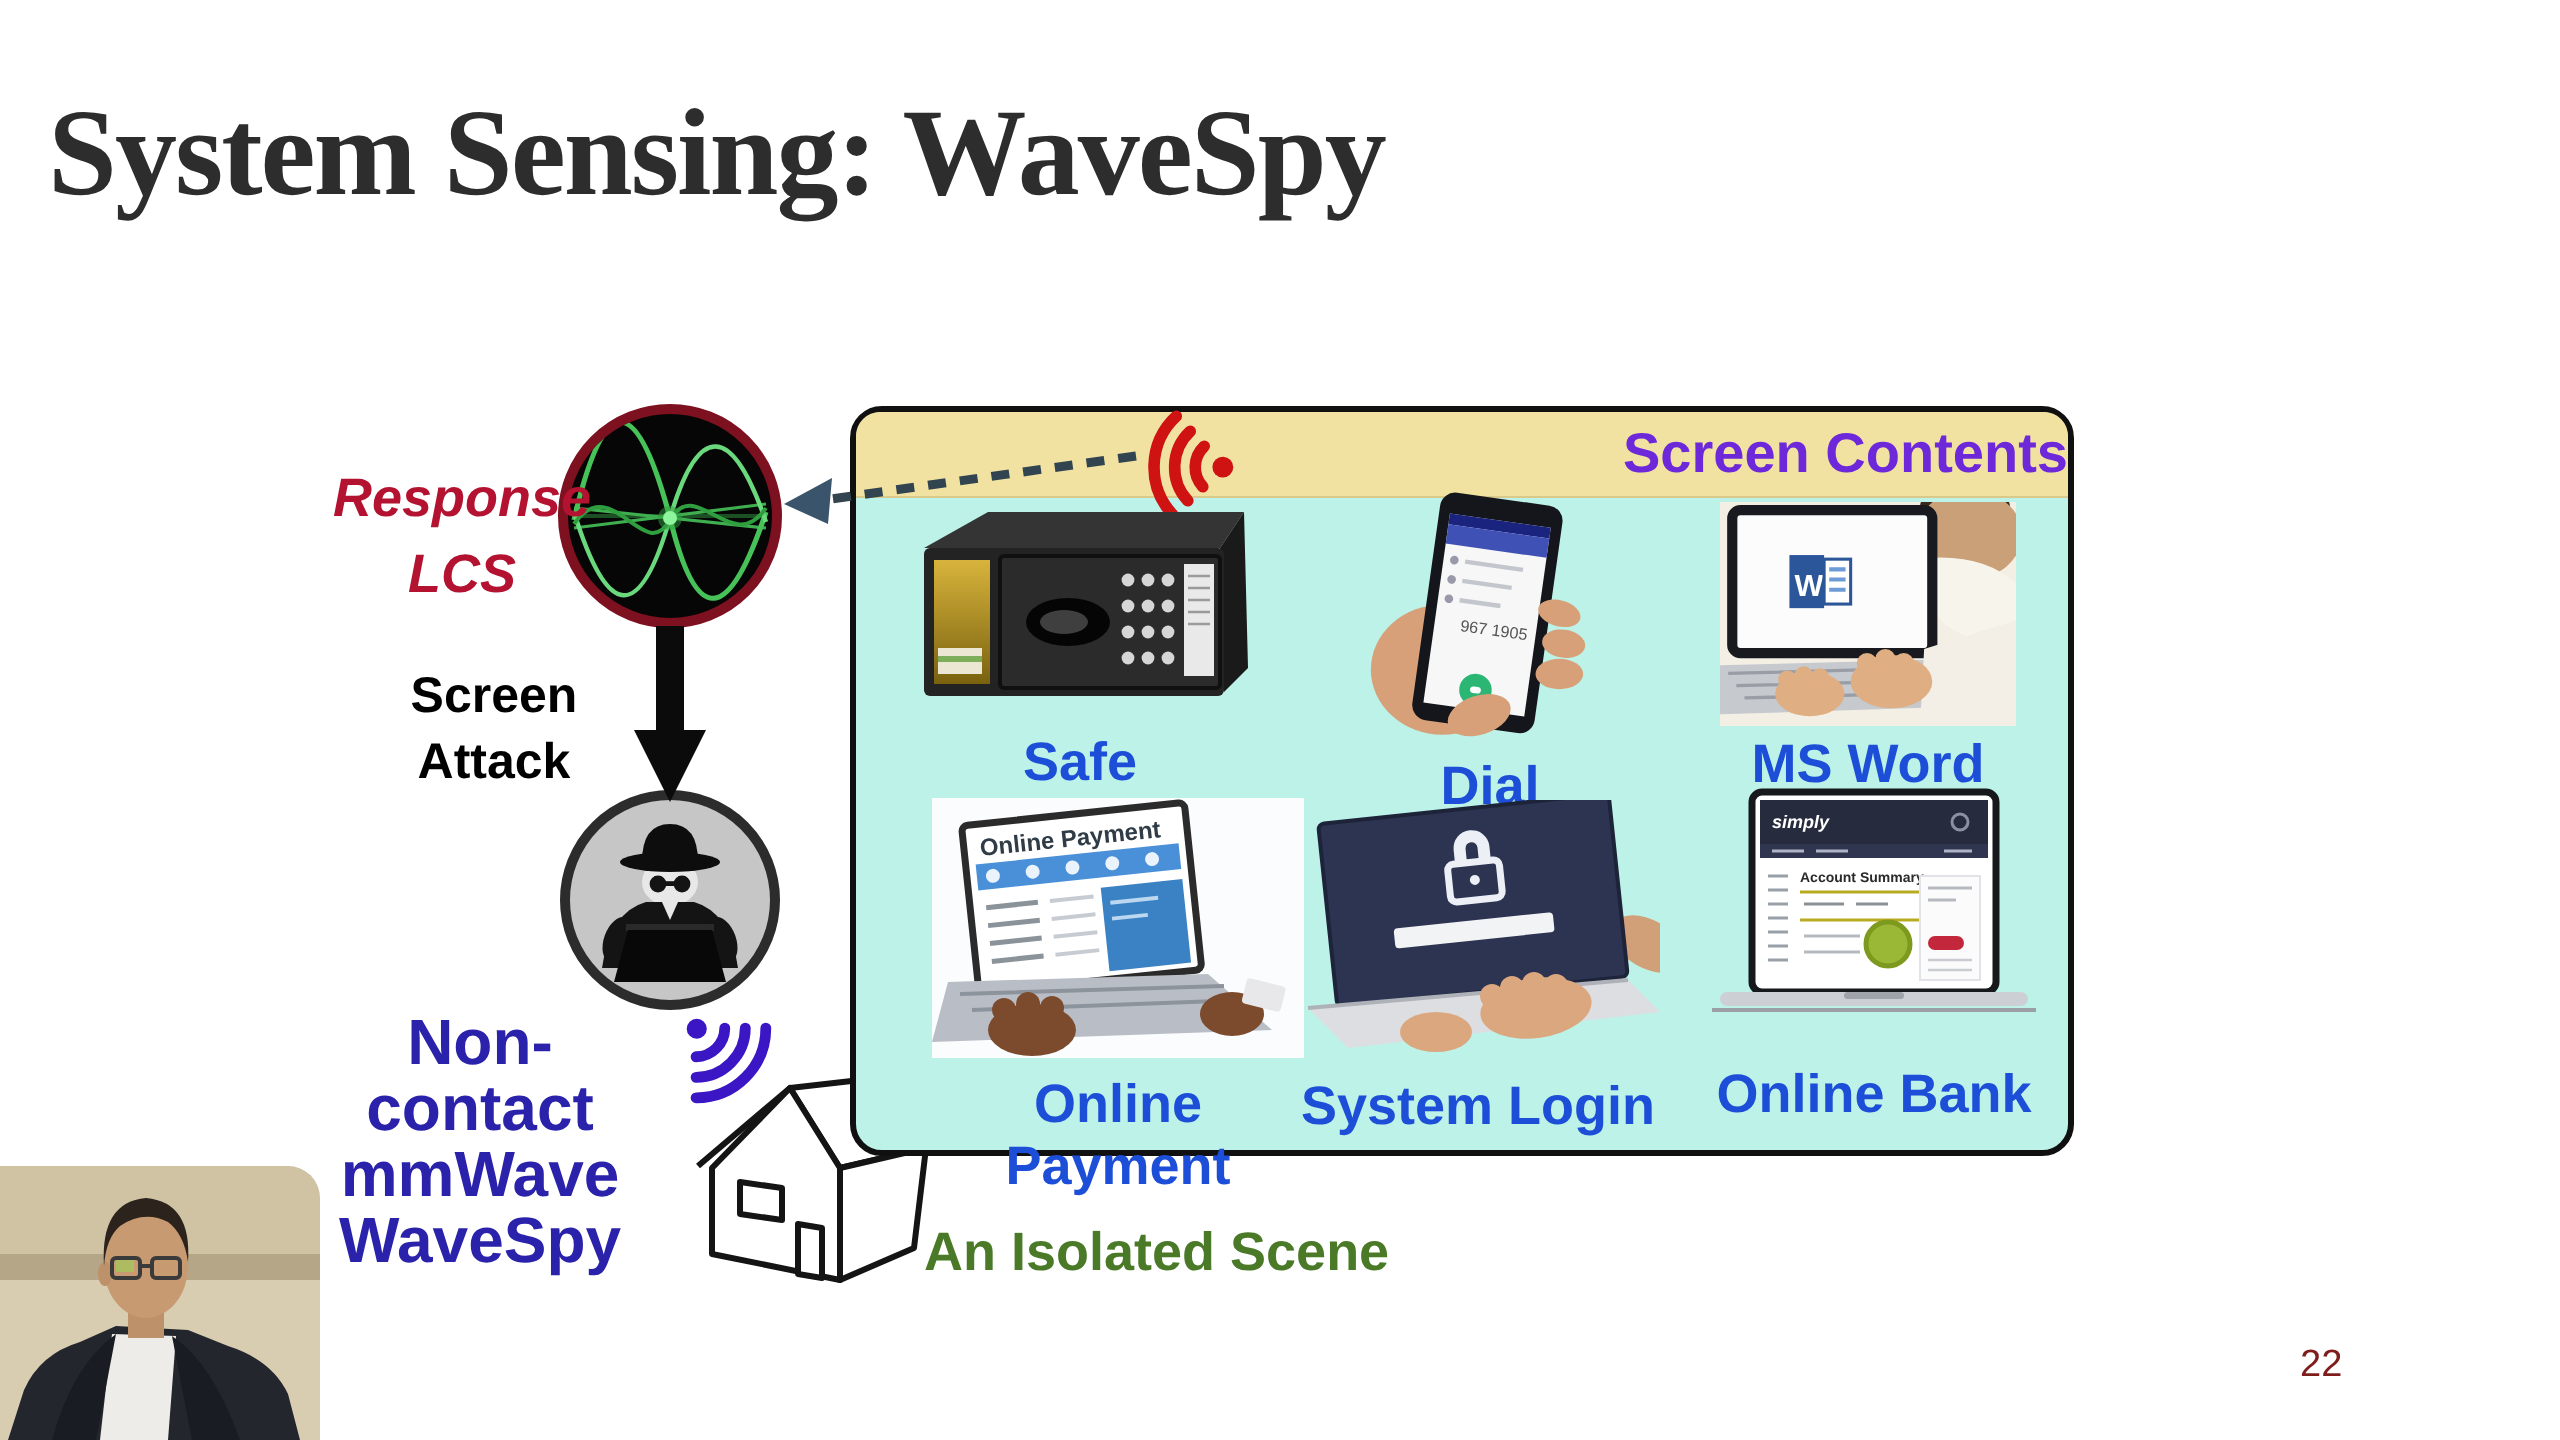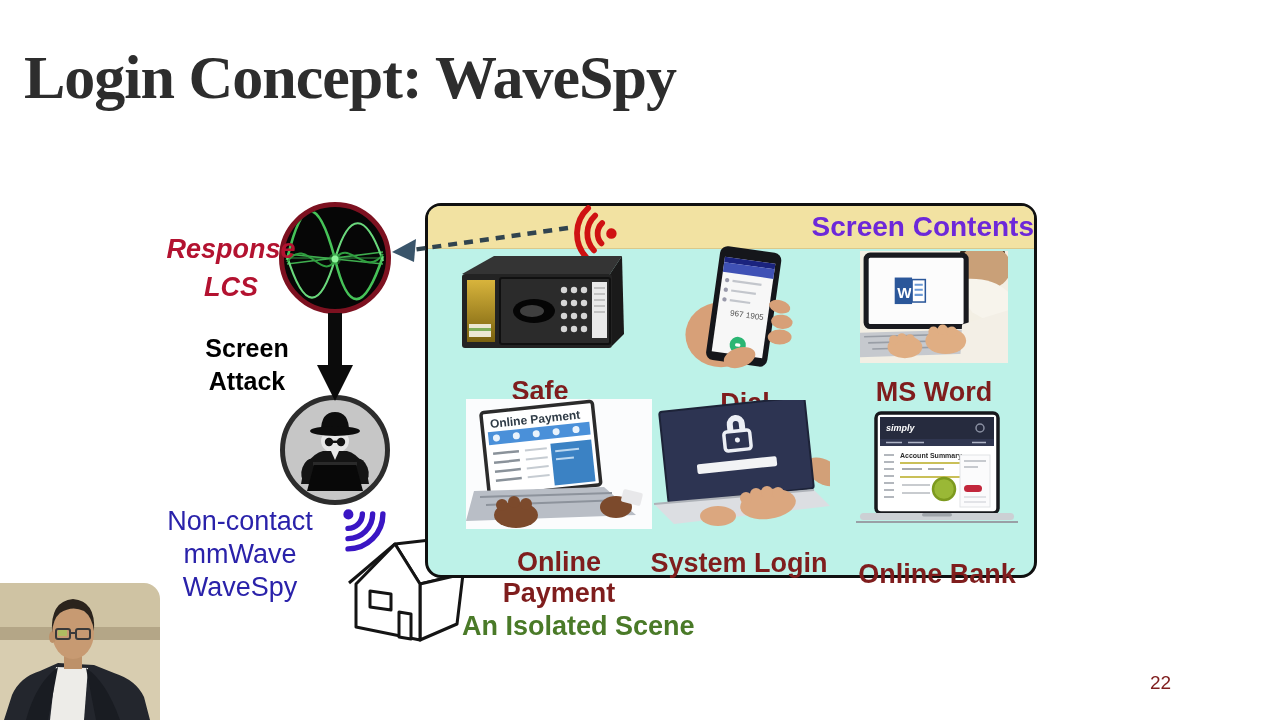--- a/index.html
+++ b/index.html
@@ -12,43 +12,43 @@
        background:#060606;border:5px solid #7d1120;box-sizing:border-box;overflow:hidden;}
   .osc svg{display:block;width:100%;height:100%;}
   .lcs-label{left:150px;top:230px;width:162px;text-align:center;color:#b31230;
              font-size:27px;font-weight:bold;font-style:italic;line-height:38px;}
   .attack-label{left:186px;top:332px;width:122px;text-align:center;color:#000000;
                 font-size:25px;font-weight:bold;line-height:33px;}
   .spy{left:280px;top:395px;width:110px;height:110px;border-radius:50%;
        background:#c6c6c6;border:5px solid #2c2c2c;box-sizing:border-box;overflow:hidden;}
   .spy svg{display:block;width:100%;height:100%;}
   .sensing-label{left:156px;top:505px;width:168px;text-align:center;color:#2a22aa;
-                 font-size:27px;font-weight:normal;line-height:33px;}
+                 font-size:32px;font-weight:bold;line-height:33px;}
   .scene-caption{left:462px;top:611px;font-size:27px;font-weight:bold;color:#4a7a28;}
   .panel{left:425px;top:203px;width:612px;height:375px;background:#bdf2e8;
          border:3.5px solid #101010;border-radius:16px;box-sizing:border-box;}
   .panel-header{position:absolute;left:0;right:0;top:0;height:42px;background:#f2e2a2;
                 border-radius:12px 12px 0 0;border-bottom:1px solid #d9c98b;
                 text-align:right;line-height:42px;font-size:28px;font-weight:bold;color:#6d28d9;}
   .item{position:absolute;text-align:center;}
-  .item .lbl{font-size:27px;font-weight:bold;color:#7f1d1d;margin-top:14px;}
+  .item .lbl{font-size:27px;font-weight:bold;color:#1d4ed8;margin-top:4px;}
   .thumb svg{display:block;width:100%;height:auto;}
   .wifi-red{position:absolute;left:138px;top:-2px;width:58px;height:58px;transform:rotate(-88deg);}
   .wifi-purple{left:331px;top:497px;width:58px;height:58px;transform:rotate(135deg);}
   .page-number{left:1150px;top:672px;width:50px;font-size:19px;color:#7f1d1d;}
   .webcam{left:0;top:583px;width:160px;height:137px;border-radius:0 16px 0 0;overflow:hidden;}
   .webcam svg{display:block;width:100%;height:100%;}
   svg text{font-family:"Liberation Sans",sans-serif;}
 </style>
 </head>
 <body>
 
 <div class="stage">
 
-  <div class="abs title">Login Concept: WaveSpy</div>
+  <div class="abs title">System Sensing: WaveSpy</div>
 
   <div class="abs osc">
     <svg viewBox="0 0 102 102">
       <line x1="3" y1="51" x2="99" y2="51" stroke="#1d4f25" stroke-width="2"></line>
       <path d="M3,47 L99,57 M3,57 L99,45" stroke="#3fae4f" stroke-width="1.6" fill="none"></path>
       <path d="M3,53 C18,-12 34,-12 51,52 C64,106 80,106 99,49" stroke="#46c258" stroke-width="2.6" fill="none"></path>
       <path d="M3,49 C20,104 36,104 51,52 C65,4 82,4 99,54" stroke="#6ad87c" stroke-width="2.2" fill="none"></path>
       <path d="M3,55 C22,28 38,76 51,53 C64,30 82,72 99,47" stroke="#2f9e3f" stroke-width="2" fill="none"></path>
       <circle cx="51" cy="52" r="6" fill="#2f9e3f" opacity="0.5"></circle>
       <circle cx="51" cy="52" r="3.5" fill="#8df59b"></circle>
@@ -275,21 +275,21 @@
               <circle cx="108" cy="94" r="6"></circle>
             <circle cx="119" cy="92" r="6"></circle>
               <circle cx="130" cy="93" r="6"></circle>
             <ellipse cx="70" cy="116" rx="18" ry="10"></ellipse>
           </g>
         </svg>
       </div>
       <div class="lbl">System Login</div>
     </div>
 
-    <div class="item" style="left:428px;top:205px;width:162px;">
+    <div class="item" style="left:428px;top:188px;width:162px;">
       <div class="thumb">
         <svg viewBox="0 0 162 134">
           <rect x="20" y="2" width="122" height="100" rx="5" fill="#ffffff" stroke="#17181c" stroke-width="3.5"></rect>
           <rect x="24" y="6" width="114" height="22" fill="#262b3e"></rect>
           <text x="30" y="20" font-size="9" font-weight="bold" font-style="italic" fill="#ffffff">simply</text>
           <circle cx="124" cy="17" r="4" fill="none" stroke="#8a90a2" stroke-width="1.5"></circle>
           <rect x="24" y="28" width="114" height="7" fill="#303650"></rect>
           <path d="M30,31.5 h16 M52,31.5 h16 M116,31.5 h14" stroke="#aeb4c6" stroke-width="1.5"></path>
           <text x="44" y="47" font-size="7" font-weight="bold" fill="#2a2a2a">Account Summary</text>
           <path d="M28,44 h10 M28,51 h10 M28,58 h10 M28,65 h10 M28,72 h10 M28,79 h10 M28,86 h10" stroke="#9aa0a8" stroke-width="1.6"></path>

